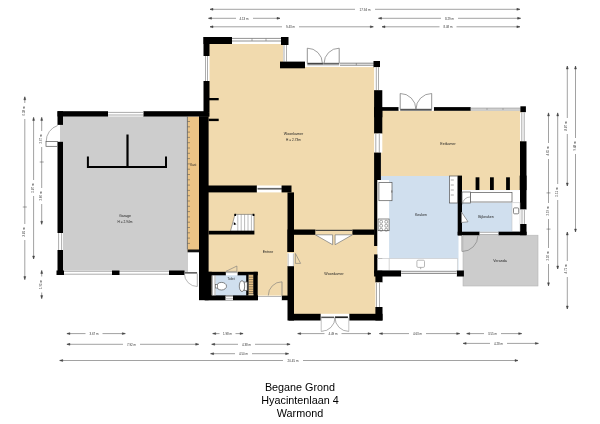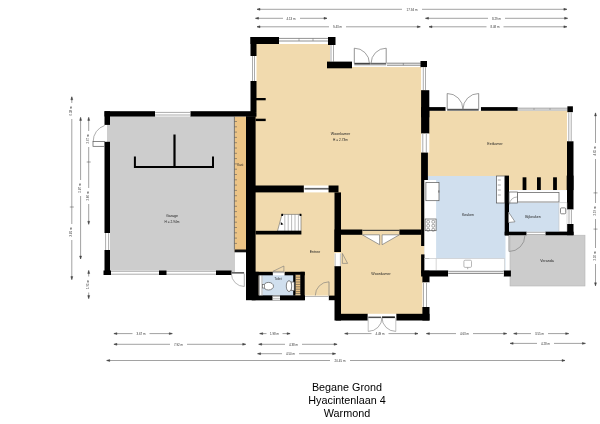--- a/index.html
+++ b/index.html
@@ -1,16 +1,16 @@
 <!DOCTYPE html>
 <html><head>
 <meta charset="utf-8">
 <style>
 html,body{margin:0;padding:0;background:#ffffff;}
-#plan{width:476px;height:424px;position:relative;font-family:"Liberation Sans",sans-serif;padding-left:47px;}
+#plan{width:476px;height:424px;position:relative;font-family:"Liberation Sans",sans-serif;}
 svg{display:block;}
 .rlabel{font-family:"Liberation Sans",sans-serif;fill:#222;}
 .dim{font-family:"Liberation Sans",sans-serif;fill:#333;font-size:3px;}
 </style>
 </head>
 <body>
 <div id="plan">
 <svg width="600" height="424" viewBox="0 0 600 424">
 
 <rect x="0" y="0" width="600" height="424" fill="#ffffff"></rect>

